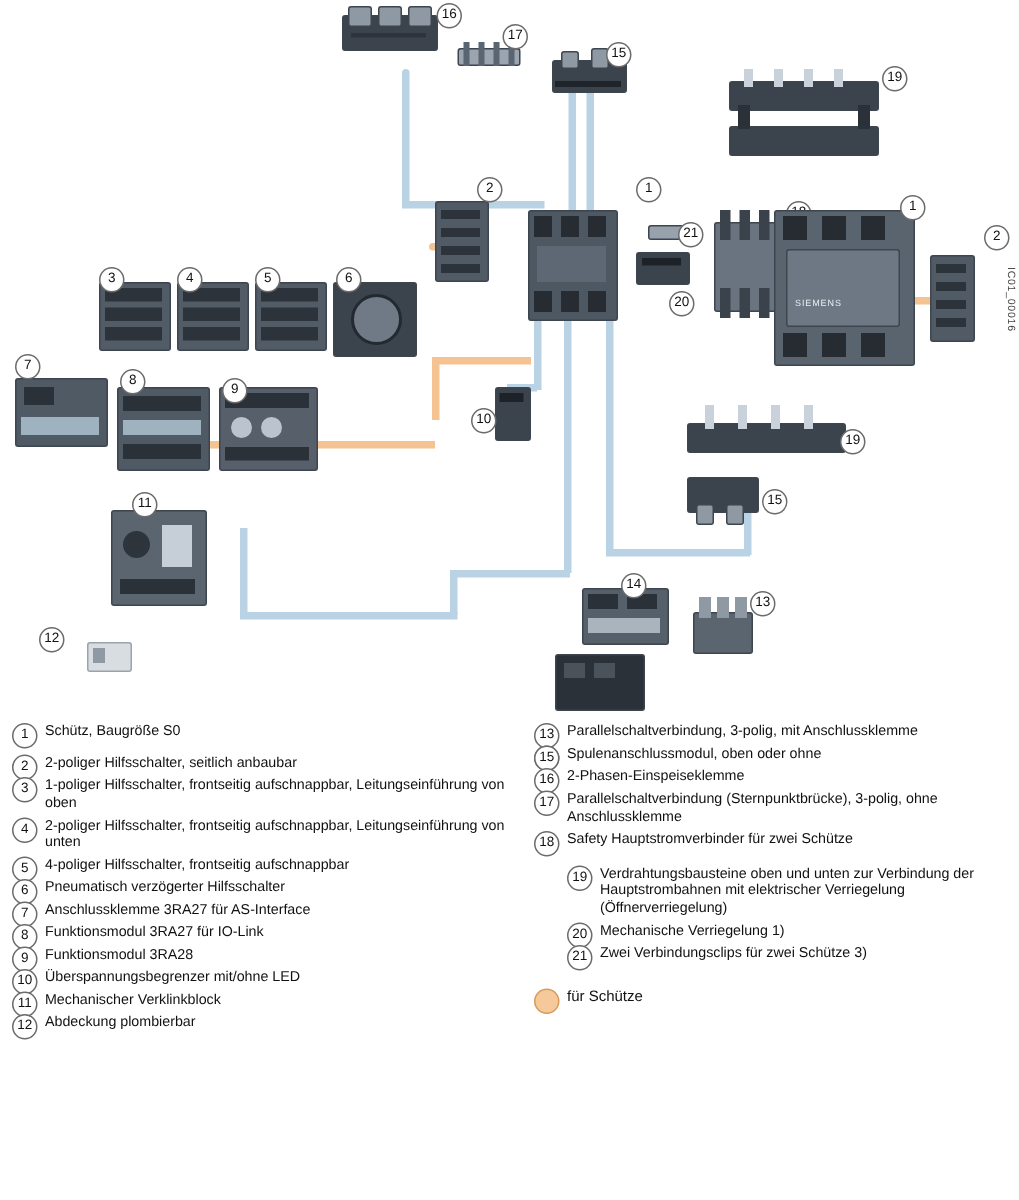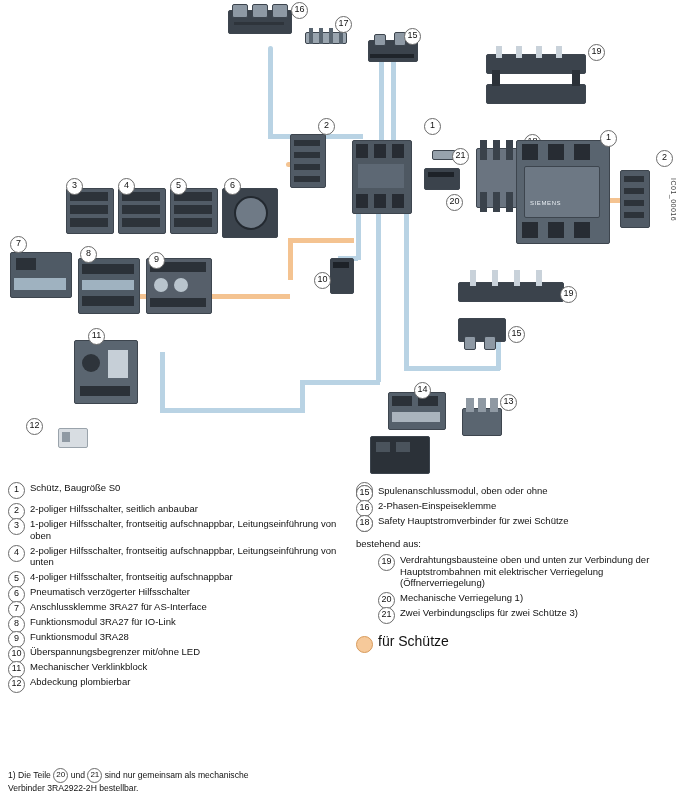--- a/index.html
+++ b/index.html
@@ -31,21 +31,21 @@
   .slat{position:absolute;background:#2e343b;}
   .lightslat{position:absolute;background:#aeb8c2;}
 
   
   .legend{position:absolute;left:8px;top:482px;width:663px;font-size:9.5px;line-height:11.6px;color:#111;}
   .legend .row{position:relative;padding-left:22px;margin-bottom:3.4px;}
   .legend .row .callout{position:absolute;left:0;top:0;}
   .legend .col2{position:absolute;left:348px;top:0;width:320px;}
   .legend .col1{position:absolute;left:0;top:0;width:330px;}
   .note{position:absolute;left:8px;top:768px;width:320px;font-size:8.6px;line-height:10.4px;}
-  .keyrow{position:relative;padding-left:22px;margin-bottom:4px;font-size:14px;}
+  .keyrow{position:relative;padding-left:22px;margin-bottom:4px;font-size:10px;}
   .vertcode{position:absolute;right:2px;top:178px;writing-mode:vertical-rl;font-size:7px;color:#444;letter-spacing:.5px;}
 </style>
 </head>
 <body>
 
 <div class="stage">
 
   <div class="wire v" style="left:268px;top:46px;height:92px;border-radius:3px;"></div>
   <div class="wire h" style="left:268px;top:134px;width:95px;"></div>
   <div class="wire v" style="left:379px;top:62px;height:78px;"></div>
@@ -333,42 +333,43 @@
       </div>
       <div class="row">
         <span class="callout">12</span>
         <span>Abdeckung plombierbar</span>
       </div>
     </div>
 
     <div class="col2">
       <div class="row">
         <span class="callout">13</span>
+        <span>Parallelschaltverbindung, 3-polig, mit Anschlussklemme</span>
       </div>
       <div class="row">
         <span class="callout">14</span>
       </div>
       <div class="row">
         <span class="callout">15</span>
         <span>Spulenanschlussmodul, oben oder ohne</span>
       </div>
       <div class="row">
         <span class="callout">16</span>
         <span>2-Phasen-Einspeiseklemme</span>
       </div>
       <div class="row">
         <span class="callout">17</span>
+        <span>Parallelschaltverbindung (Sternpunktbrücke), 3-polig, ohne Anschlussklemme</span>
       </div>
       <div class="row">
         <span class="callout">18</span>
         <span>Safety Hauptstromverbinder für zwei Schütze</span>
       </div>
 
       <div style="height:8px"></div>
-      <div style="margin-bottom:4px;">bestehend aus:</div>
 
       <div style="margin-left:22px;">
         <div class="row">
           <span class="callout">19</span>
           <span>Verdrahtungsbausteine oben und unten zur Verbindung der Hauptstrombahnen mit elektrischer Verriegelung (Öffnerverriegelung)</span>
         </div>
         <div class="row">
           <span class="callout">20</span>
           <span>Mechanische Verriegelung 1)</span>
         </div>
@@ -379,22 +380,14 @@
       </div>
 
       <div style="height:14px"></div>
       <div class="keyrow">
         <span class="callout orange" style="position:absolute;left:0;top:0;"></span>
         <span>für Schütze</span>
       </div>
     </div>
   </div>
 
-  <div class="note">
-    <span>1) Die Teile</span>
-    <span class="callout" style="position:relative;display:inline-block;vertical-align:middle;width:13px;height:13px;line-height:11px;font-size:8px;">20</span>
-    <span>und</span>
-    <span class="callout" style="position:relative;display:inline-block;vertical-align:middle;width:13px;height:13px;line-height:11px;font-size:8px;">21</span>
-    <span>sind nur gemeinsam als mechanische</span>
-    <div>Verbinder 3RA2922-2H bestellbar.</div>
-  </div>
 
 </div>
 
 </body></html>

